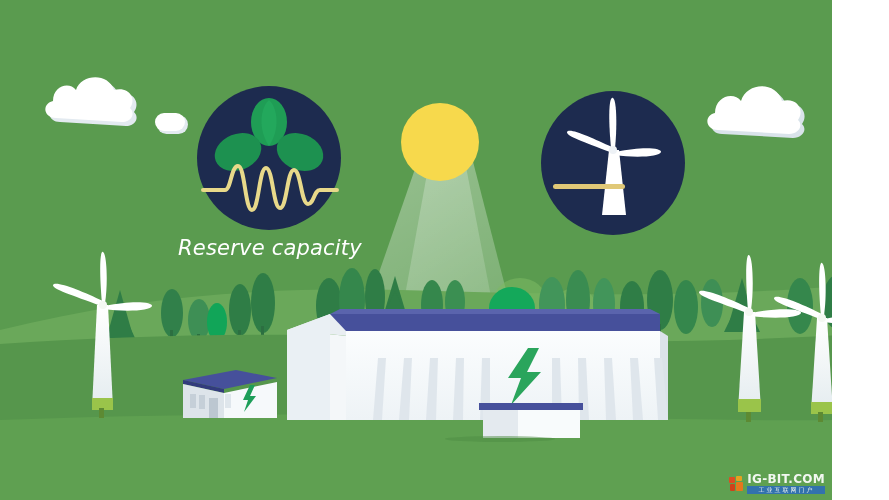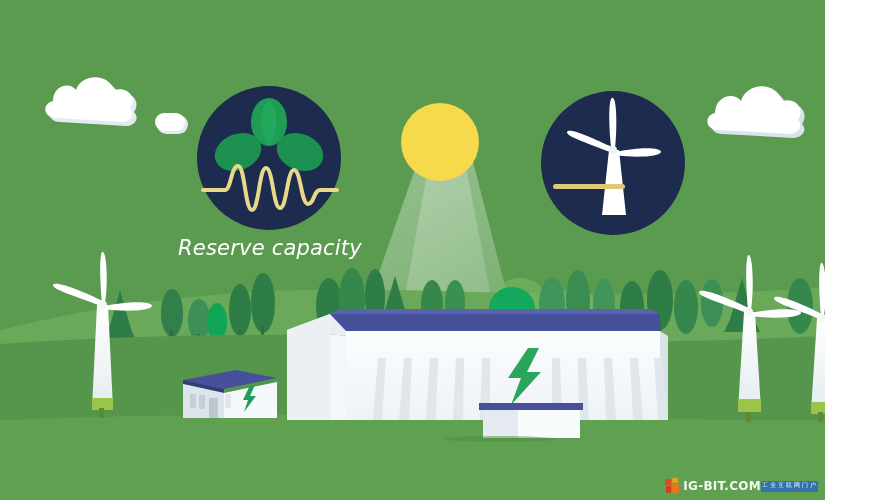--- a/index.html
+++ b/index.html
@@ -2,20 +2,21 @@
 <html><head>
 <meta charset="utf-8">
 <style>
   html,body{margin:0;padding:0;background:#fff;}
   body{font-family:"Liberation Sans", sans-serif;}
   #scene{
     position:relative;
     width:825px;height:500px;
     overflow:hidden;
     background:#5a9b4f;
+    padding-left:7px;
   }
   .layer{position:absolute;top:0;left:0;width:889px;height:500px;}
   svg.layer{display:block;}
 
   
   .caption{
     position:absolute;
     color:#ffffff;
     font-family:"DejaVu Sans", sans-serif;
     font-style:italic;
@@ -39,21 +40,21 @@
   }
   #wm-logo{
     width:15px;height:16px;flex:0 0 15px;
     position:relative;
   }
   #wm-logo i{position:absolute;display:block;background:#e8451f;}
   #wm-logo i:nth-child(1){left:0;top:1px;width:6px;height:6px;border-radius:1px;}
   #wm-logo i:nth-child(2){left:7px;top:0;width:6px;height:5px;background:#f0a21c;border-radius:1px;}
   #wm-logo i:nth-child(3){left:1px;top:8px;width:5px;height:7px;background:#d93a16;border-radius:1px;}
   #wm-logo i:nth-child(4){left:7px;top:6px;width:7px;height:9px;background:#f27318;border-radius:1px;}
-  #wm-text{display:flex;flex-direction:row;line-height:1;}
+  #wm-text{display:flex;flex-direction:column;line-height:1;}
   #wm-main{
     font-family:"DejaVu Sans", sans-serif;
     font-weight:bold;font-size:12px;color:#ffffff;
     letter-spacing:.3px;
   }
   #wm-sub{
     margin-top:1px;
     font-family:"DejaVu Sans", sans-serif;
     font-size:6px;color:#ffffff;background:#2f6fb5;
     letter-spacing:2px;text-align:center;padding:1px 0 1px 1px;

